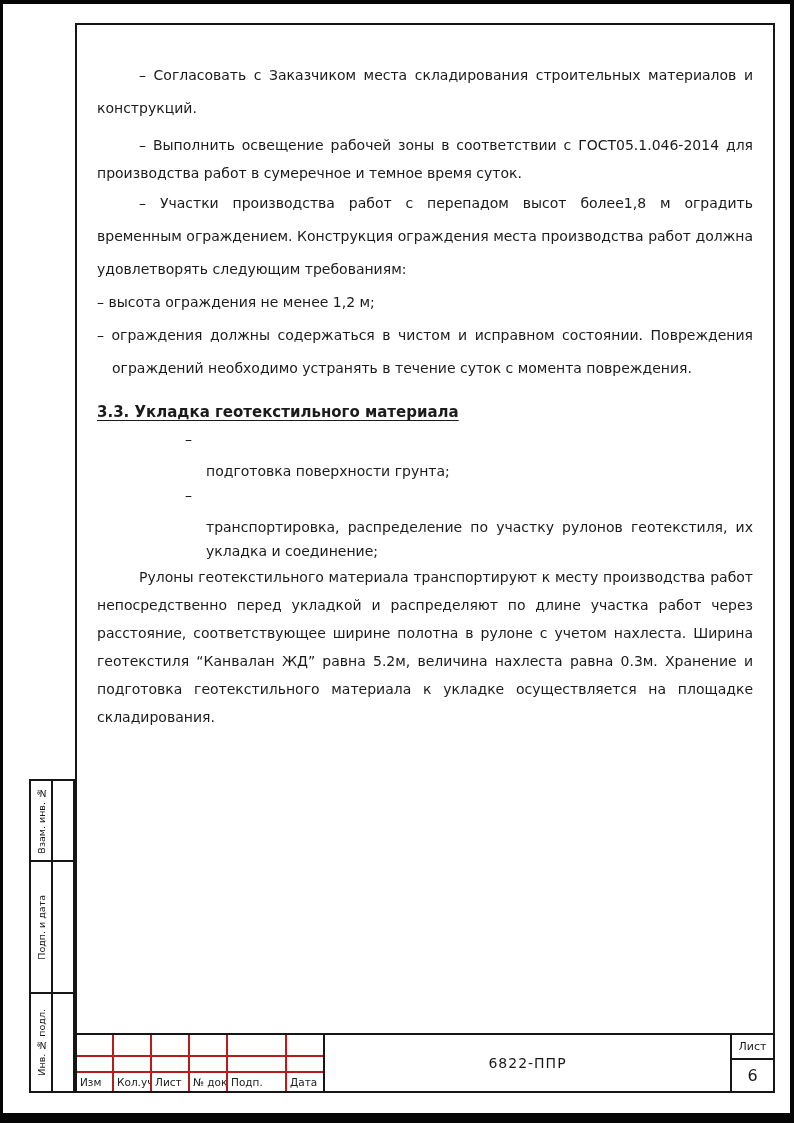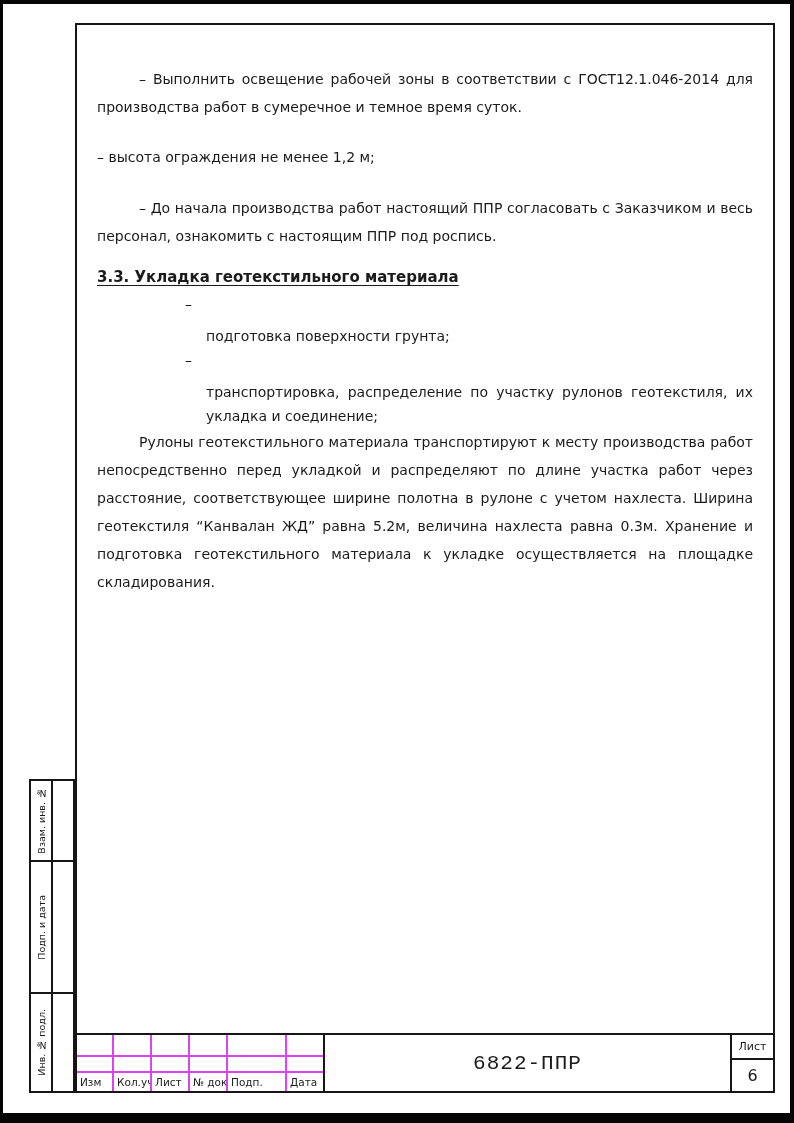--- a/index.html
+++ b/index.html
@@ -33,21 +33,21 @@
     font-size:14px;
     line-height:30px;
   }
   .para{ text-indent:42px; text-align:justify; margin:0; }
   .lh-xl{ line-height:33px; }
   .lh-md{ line-height:28px; }
   .lh-sm{ line-height:25px; }
   .bullet{
     padding-left:15px; text-indent:-15px;
     text-align:justify; line-height:33px;
-    margin:20px 0;
+    margin:0 0;
   }
   .mt6{ margin-top:6px; }
   .heading{
     font-weight:bold;
     font-size:15px;
     text-decoration:underline;
     text-underline-offset:3px;
     margin:16px 0 4px 0;
     line-height:22px;
   }
@@ -66,42 +66,41 @@
     height:60px;
     display:flex;
     box-sizing:border-box;
     background:#fff;
   }
   .tb-grid{
     display:grid;
     grid-template-columns:35px 36px 36px 36px 57px 36px;
     grid-template-rows:20px 14px 18px;
     gap:2px;
-    background:#d946ef;
+    background:#b91c1c;
     border:2px solid #161616;
     box-sizing:content-box;
     flex:0 0 auto;
   }
   .tb-grid .cell{
     background:#fff;
     font-size:10.5px;
     display:flex;align-items:center;
     padding-left:3px;
     white-space:nowrap;
     overflow:hidden;
   }
   .tb-doc{
     flex:1 1 auto;
     border:2px solid #161616;
     border-left:none;
     display:flex;align-items:center;justify-content:center;
-    font-size:21px;
+    font-size:14px;
     letter-spacing:1px;
     box-sizing:border-box;
-    font-family:Liberation Mono, monospace;
   }
   .tb-right{
     flex:0 0 45px;
     display:flex;flex-direction:column;
     border:2px solid #161616;
     border-left:2px solid #161616;
     margin-left:-2px;
     box-sizing:border-box;
   }
   .tb-list-label{
@@ -169,23 +168,25 @@
       <div class="side-label">
         <span>Инв. № подл.</span>
       </div>
       <div class="side-blank"></div>
     </div>
   </div>
 
   <div class="frame">
 
     <div class="content">
-      <p class="para lh-md mt6">– Выполнить освещение рабочей зоны в соответствии с ГОСТ12.1.046-2014 для производства работ в сумеречное и темное время суток.</p>
+      <p class="para lh-xl">– Согласовать с Заказчиком места складирования строительных материалов и конструкций.</p>
+      <p class="para lh-md mt6">– Выполнить освещение рабочей зоны в соответствии с ГОСТ05.1.046-2014 для производства работ в сумеречное и темное время суток.</p>
+      <p class="para lh-xl">– Участки производства работ с перепадом высот более1,8 м оградить временным ограждением. Конструкция ограждения места производства работ должна удовлетворять следующим требованиям:</p>
       <div class="bullet">– высота ограждения не менее 1,2 м;</div>
-      <p class="para lh-md mt6">– До начала производства работ настоящий ППР согласовать с Заказчиком и весь персонал, ознакомить с настоящим ППР под роспись.</p>
+      <div class="bullet">– ограждения должны содержаться в чистом и исправном состоянии. Повреждения ограждений необходимо устранять в течение суток с момента повреждения.</div>
 
       <h3 class="heading">3.3. Укладка геотекстильного материала</h3>
 
 
       <div class="li-item">
         <span class="li-marker">–</span>
         <span class="li-text">подготовка поверхности грунта;</span>
       </div>
       <div class="li-item">
         <span class="li-marker">–</span>

